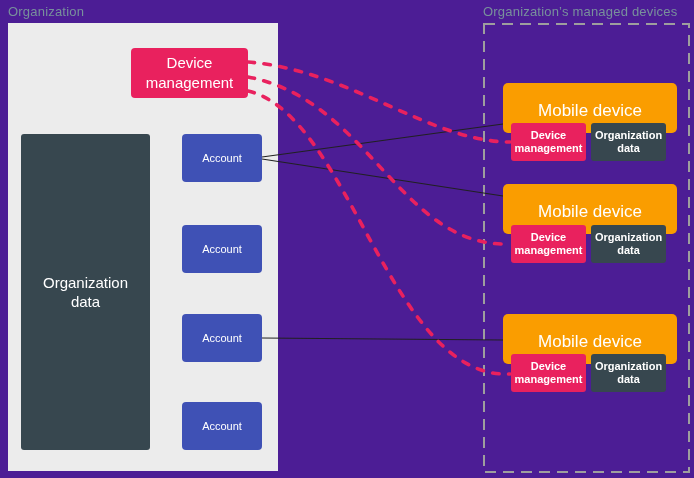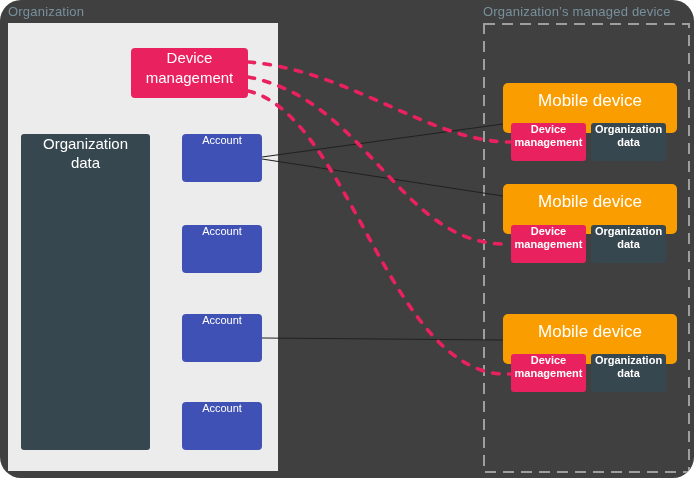--- a/index.html
+++ b/index.html
@@ -1,23 +1,22 @@
 <!DOCTYPE html>
 <html><head>
 <meta charset="utf-8">
 <style>
   html,body { margin:0; padding:0; background:#ffffff; }
   body { font-family: "Liberation Sans", sans-serif; }
   .canvas {
     position: relative;
     width: 694px;
     height: 478px;
-    background: #404040;
+    background: #4c1d95;
     overflow: hidden;
-    border-radius: 21px;
   }
   .panel-label {
     position: absolute;
     font-size: 13px;
     color: #78909C;
     letter-spacing: 0.2px;
     white-space: nowrap;
     z-index: 2;
   }
   .org-panel {
@@ -30,20 +29,21 @@
   .connections {
     position: absolute;
     left: 0; top: 0;
     z-index: 1;
     pointer-events: none;
   }
   .box {
     position: absolute;
     color: #ffffff;
     display: flex;
+    align-items: center;
     justify-content: center;
     text-align: center;
     z-index: 2;
     box-sizing: border-box;
   }
   .org-data-box {
     left: 21px; top: 134px;
     width: 129px; height: 316px;
     background: #37474F;
     border-radius: 3px;
@@ -75,21 +75,21 @@
   .account-3 { top: 314px; }
   .account-4 { top: 402px; }
   .device-box {
     left: 503px;
     width: 174px; height: 50px;
     background: #FA9D00;
     border-radius: 5px;
     font-size: 17px;
     font-weight: 500;
     align-items: flex-start;
-    padding-top: 8px;
+    padding-top: 18px;
   }
   .device-1 { top: 83px; }
   .device-2 { top: 184px; }
   .device-3 { top: 314px; }
   .sub-box {
     width: 75px; height: 38px;
     border-radius: 3px;
     font-size: 11px;
     font-weight: bold;
     line-height: 13px;
@@ -102,21 +102,21 @@
   .sub-row-3 { top: 354px; }
 </style>
 </head>
 <body>
 
 <div class="canvas">
 
   <div class="org-panel"></div>
 
   <div class="panel-label" style="left:8px; top:4px;">Organization</div>
-  <div class="panel-label" style="left:483px; top:4px;">Organization’s managed device</div>
+  <div class="panel-label" style="left:483px; top:4px;">Organization’s managed devices</div>
 
   <svg class="connections" width="694" height="478" viewBox="0 0 694 478">
 
     <rect x="484" y="24" width="205" height="448" fill="none" stroke="#9E9E9E" stroke-width="2" stroke-dasharray="11 7"></rect>
 
     <g stroke="#212121" stroke-width="1.2">
       <path d="M262 157 L503 124"></path>
       <path d="M262 159 L503 196"></path>
       <path d="M262 338 L503 340"></path>
     </g>

